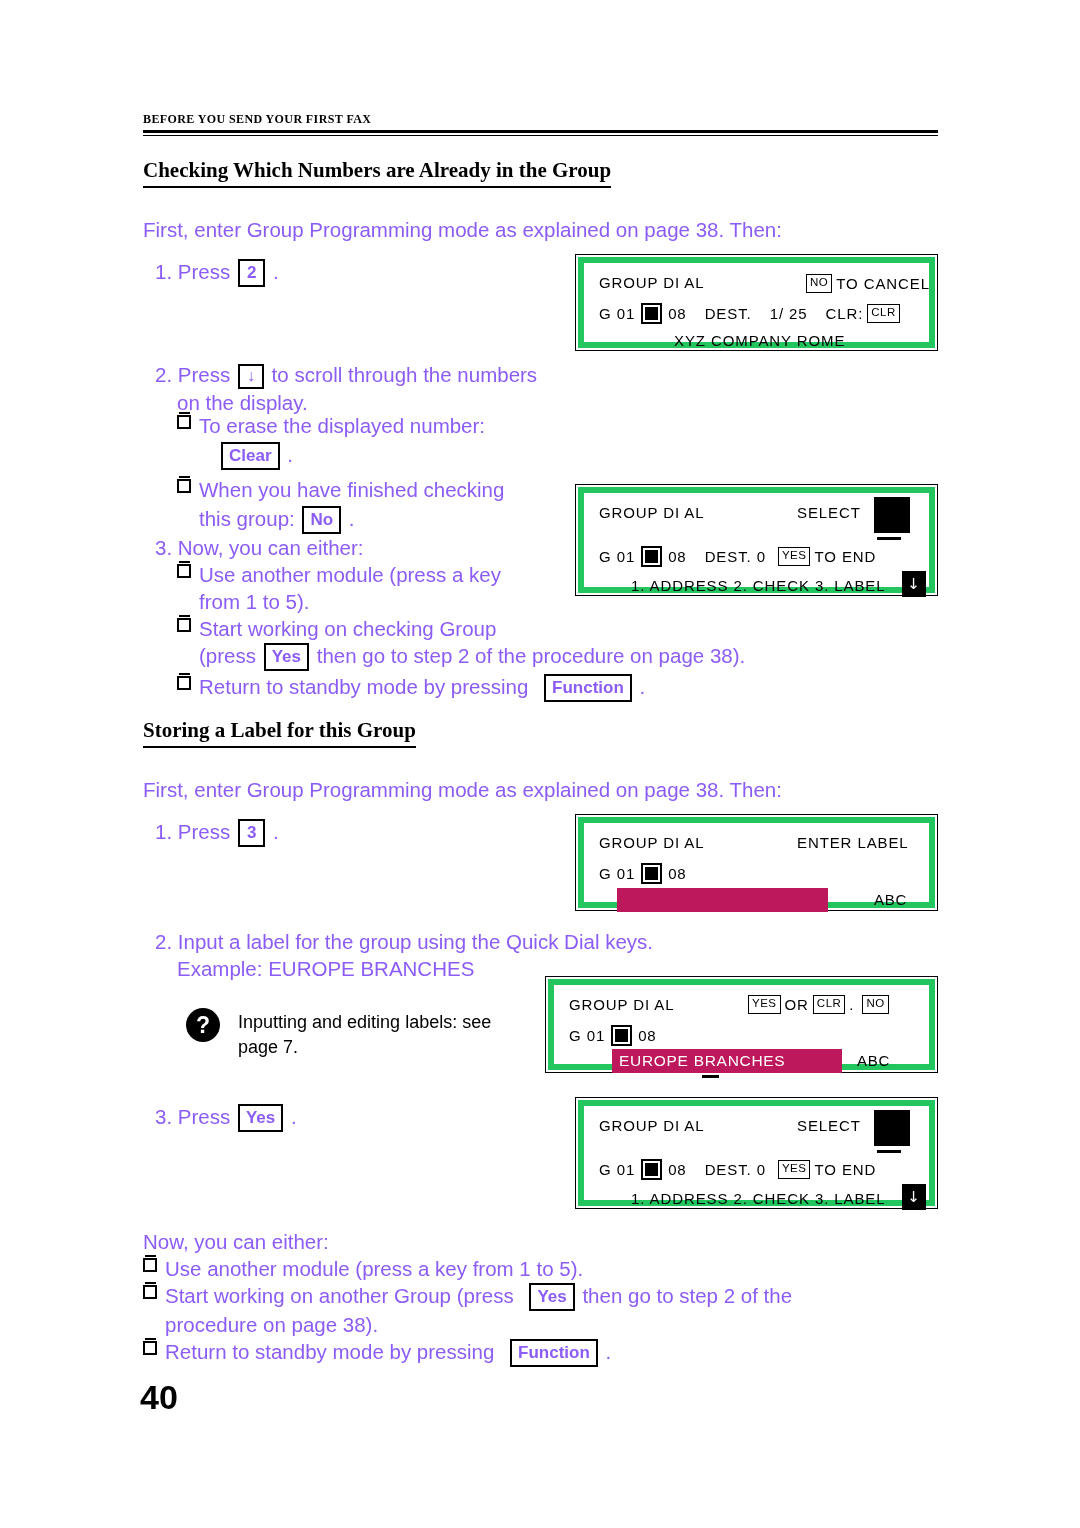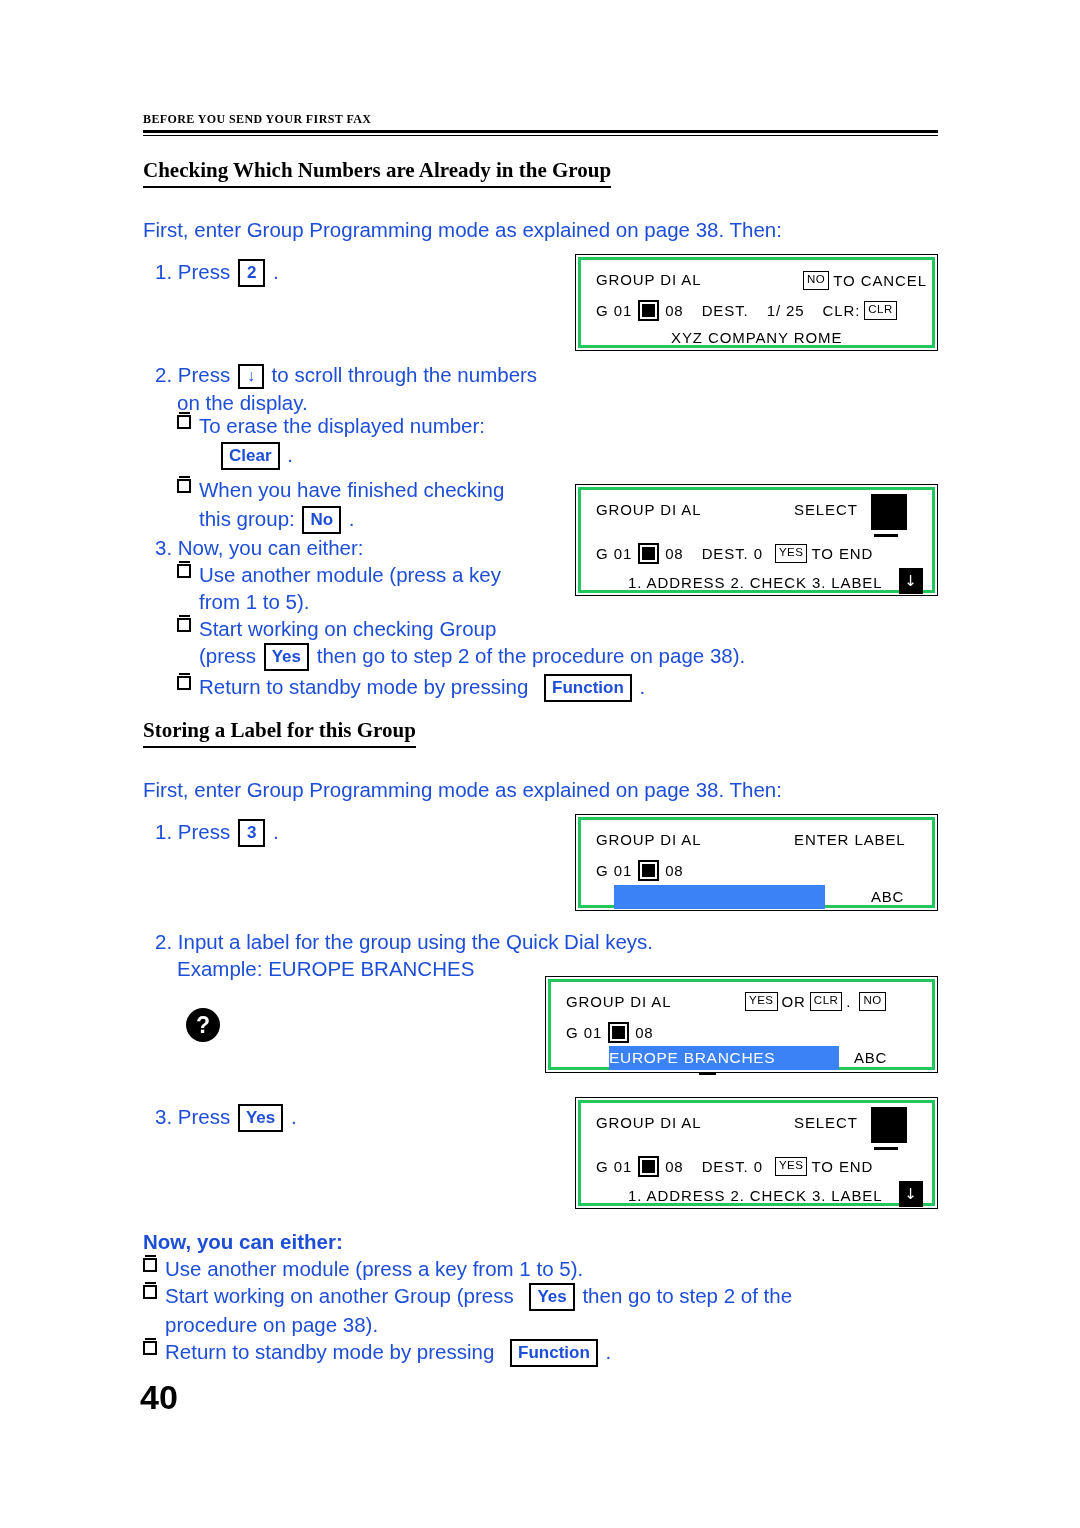--- a/index.html
+++ b/index.html
@@ -28,21 +28,21 @@
     position:absolute;
     font-family:"Liberation Serif",serif;
     font-weight:bold;font-size:21px;white-space:nowrap;
     border-bottom:2px solid #000;padding-bottom:3px;
   }
 
   
   .body{
     position:absolute;
     font-family:"Liberation Sans",sans-serif;
-    font-size:20.5px;line-height:27px;color:#1d4ed8;
+    font-size:20.5px;line-height:27px;color:#8b5cf6;
   }
   .nowrap{white-space:nowrap;}
 
   
   .key{
     display:inline-block;
     border:2.5px solid #000;
     font-weight:bold;font-size:17px;line-height:1;
     padding:3px 6px 4px 6px;
     margin:0 2px;
@@ -80,21 +80,21 @@
   .note .ntxt{font-size:18px;line-height:25px;padding-top:2px;}
 
   
   .lcd{
     position:absolute;background:#fff;
     border:1px solid #000;
     padding:2px;
     box-sizing:border-box;
   }
   .lcd .inner{
-    border:3px solid #22c55e;width:100%;height:100%;box-sizing:border-box;
+    border:6px solid #22c55e;width:100%;height:100%;box-sizing:border-box;
     position:relative;
     font-family:"Liberation Sans",sans-serif;
     font-size:15px;letter-spacing:.9px;
   }
   .lcd .row{position:absolute;white-space:nowrap;display:flex;align-items:center;}
 
   
   .lkey{
     display:inline-block;border:1.5px solid #000;background:#fff;
     font-size:11.5px;letter-spacing:.5px;line-height:1;
@@ -112,23 +112,23 @@
   .curblock{position:absolute;background:#000;}
   .curbar{position:absolute;background:#000;height:3px;}
   
   .dnbox{
     position:absolute;background:#000;color:#fff;
     display:flex;align-items:center;justify-content:center;
     font-size:15px;line-height:1;font-family:"DejaVu Sans",sans-serif;
   }
   
   .labelfield{
-    position:absolute;background:#3b82f6;color:#fff;
+    position:absolute;background:#be185d;color:#fff;
     display:flex;align-items:center;
-    font-size:15.5px;letter-spacing:.7px;box-sizing:border-box;
+    font-size:15.5px;letter-spacing:.7px;padding-left:7px;box-sizing:border-box;
     font-family:"Liberation Sans",sans-serif;
   }
   .abc{position:absolute;font-size:15px;letter-spacing:.8px;}
 
   
   .pageno{
     position:absolute;left:140px;top:1378px;
     font-family:"Liberation Sans",sans-serif;font-weight:bold;font-size:34px;
   }
 </style>
@@ -218,29 +218,33 @@
     <span>.</span>
   </div>
 
   <div class="body" style="left:155px;top:928px;width:420px;">
     <div class="nowrap">2. Input a label for the group using the Quick Dial keys.</div>
     <div class="nowrap" style="margin-left:22px;">Example: EUROPE BRANCHES</div>
   </div>
 
   <div class="note" style="left:186px;top:1008px;width:330px;">
     <div class="qmark">?</div>
+    <div class="ntxt">
+      <div>Inputting and editing labels: see</div>
+      <div>page 7.</div>
+    </div>
   </div>
 
   <div class="body nowrap" style="left:155px;top:1103px;">
     <span>3. Press</span>
     <span class="key">Yes</span>
     <span>.</span>
   </div>
 
-  <div class="body nowrap" style="left:143px;top:1228px;font-weight:bold;">Now, you can either:</div>
+  <div class="body nowrap" style="left:143px;top:1228px;">Now, you can either:</div>
 
   <div class="body" style="left:143px;top:1255px;width:800px;">
     <div class="li">
       <span class="bullet"></span>
       <span class="txt nowrap">Use another module (press a key from 1 to 5).</span>
     </div>
     <div class="li">
       <span class="bullet"></span>
       <span class="txt nowrap">
         <span>Start working on another Group (press</span>

